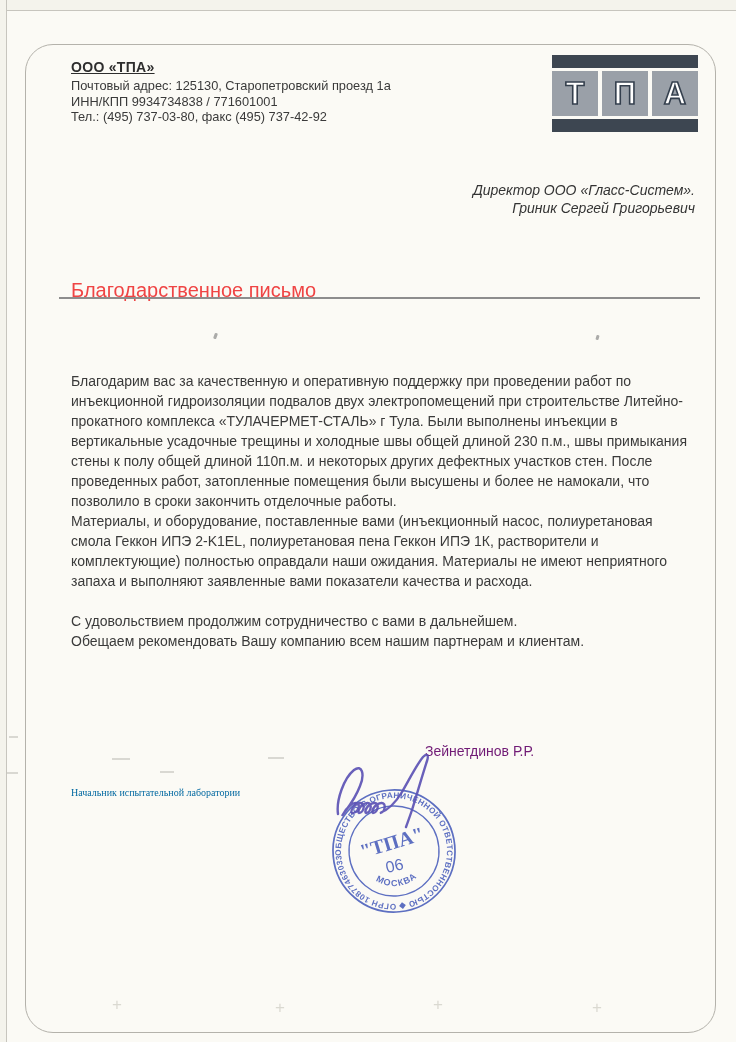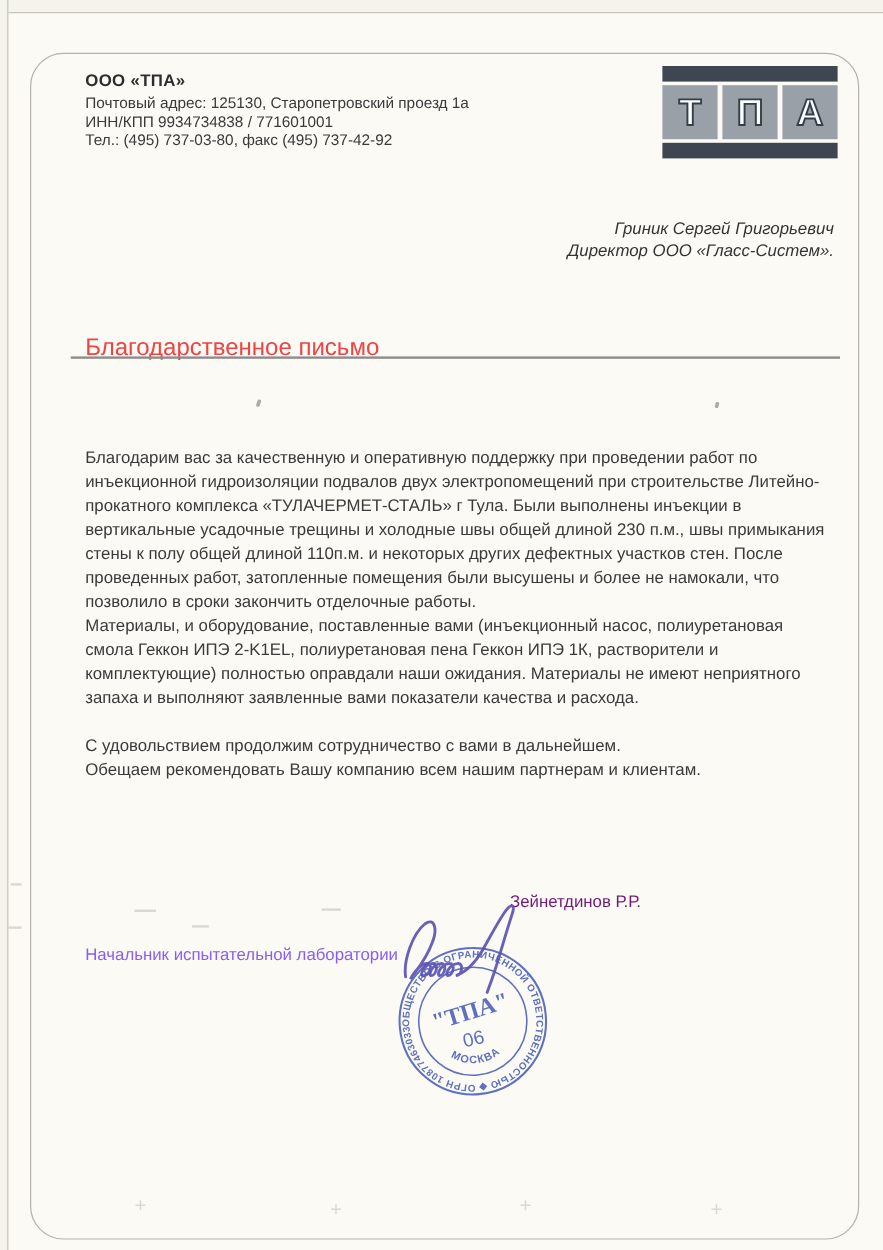--- a/index.html
+++ b/index.html
@@ -12,21 +12,21 @@
   
   .edge-top { position:absolute; left:0; top:0; width:736px; height:10px;
     background:#f4f3ec; border-bottom:1px solid #c7c5be; }
   .edge-left { position:absolute; left:0; top:0; width:6px; height:1042px;
     background:#f4f3ec; border-right:1px solid #c7c5be; }
   .frame { position:absolute; left:25px; top:44px; width:689px; height:987px;
     border:1px solid #b4b2ab; border-radius:28px; }
 
   
   .letterhead { position:absolute; left:71px; top:59px; }
-  .company { font-size:14px; font-weight:bold; color:#2d2d2d; letter-spacing:.3px; margin-bottom:3px; }
+  .company { font-size:14px; font-weight:bold; color:#2d2d2d; letter-spacing:.3px; margin-bottom:3px;text-decoration:underline; }
   .addr-line { font-size:12.8px; line-height:15.7px; color:#3a3a3a; }
 
   
   .logo { position:absolute; left:552px; top:55px; width:146px; }
   .logo-bar { height:13px; background:#3d4651; }
   .logo-squares { display:flex; gap:4px; margin:3px 0; }
   .logo-sq { width:46px; height:45px; background:#9aa0a8;
     display:flex; align-items:center; justify-content:center; }
   .logo-letter { font-size:31px; font-weight:800; color:#ffffff; line-height:1;
     -webkit-text-stroke:1.6px #343f4d; font-family:"Liberation Sans", sans-serif; }
@@ -39,21 +39,21 @@
   .title { position:absolute; left:71px; top:279px; font-size:20px; color:#ef4444; }
   .title-rule { position:absolute; left:59px; top:297px; width:641px; height:2px; background:#8d8d8d; }
 
   
   .body-text { position:absolute; left:71px; top:371px; width:624px;
     font-size:14px; line-height:20px; color:#3a3a3a; }
   .body-text p { margin:0; }
   .body-text p.gap-before { margin-top:20px; }
 
   
-  .signoff-label { position:absolute; left:71px; top:787px; font-size:14px; color:#8b5cf6; }
+  .signoff-label { position:absolute; left:71px; top:787px; font-size:10px; color:#0369a1;font-family:Liberation Serif, serif; }
   .signer-name { position:absolute; left:425px; top:743px; font-size:14px; color:#701a75; }
 
   
   .stamp { position:absolute; left:318px; top:775px; width:152px; height:152px; }
   .autograph { position:absolute; left:330px; top:748px; width:112px; height:88px; }
 
   
   .artifact { position:absolute; background:#bdbbb4; opacity:.55; }
   .speck { background:#777; opacity:.6; border-radius:1px; }
   .cross { position:absolute; color:#d3d1c9; font-size:17px; opacity:.8;
@@ -83,22 +83,22 @@
       <span class="logo-letter">П</span>
     </div>
     <div class="logo-sq">
       <span class="logo-letter">А</span>
     </div>
   </div>
   <div class="logo-bar"></div>
 </div>
 
 <div class="recipient">
+  <div>Директор ООО «Гласс-Систем».</div>
   <div>Гриник Сергей Григорьевич</div>
-  <div>Директор ООО «Гласс-Систем».</div>
 </div>
 
 <div class="title">Благодарственное письмо</div>
 <div class="title-rule"></div>
 
 <div class="body-text">
   <p>Благодарим вас за качественную и оперативную поддержку при проведении работ по инъекционной гидроизоляции подвалов двух электропомещений при строительстве Литейно-прокатного комплекса «ТУЛАЧЕРМЕТ-СТАЛЬ» г Тула. Были выполнены инъекции в вертикальные усадочные трещины и холодные швы общей длиной 230 п.м., швы примыкания стены к полу общей длиной 110п.м. и некоторых других дефектных участков стен. После проведенных работ, затопленные помещения были высушены и более не намокали, что позволило в сроки закончить отделочные работы.</p>
   <p>Материалы, и оборудование, поставленные вами (инъекционный насос, полиуретановая смола Геккон ИПЭ 2-K1EL, полиуретановая пена Геккон ИПЭ 1К, растворители и комплектующие) полностью оправдали наши ожидания. Материалы не имеют неприятного запаха и выполняют заявленные вами показатели качества и расхода.</p>
   <p class="gap-before">С удовольствием продолжим сотрудничество с вами в дальнейшем.</p>
   <p>Обещаем рекомендовать Вашу компанию всем нашим партнерам и клиентам.</p>

